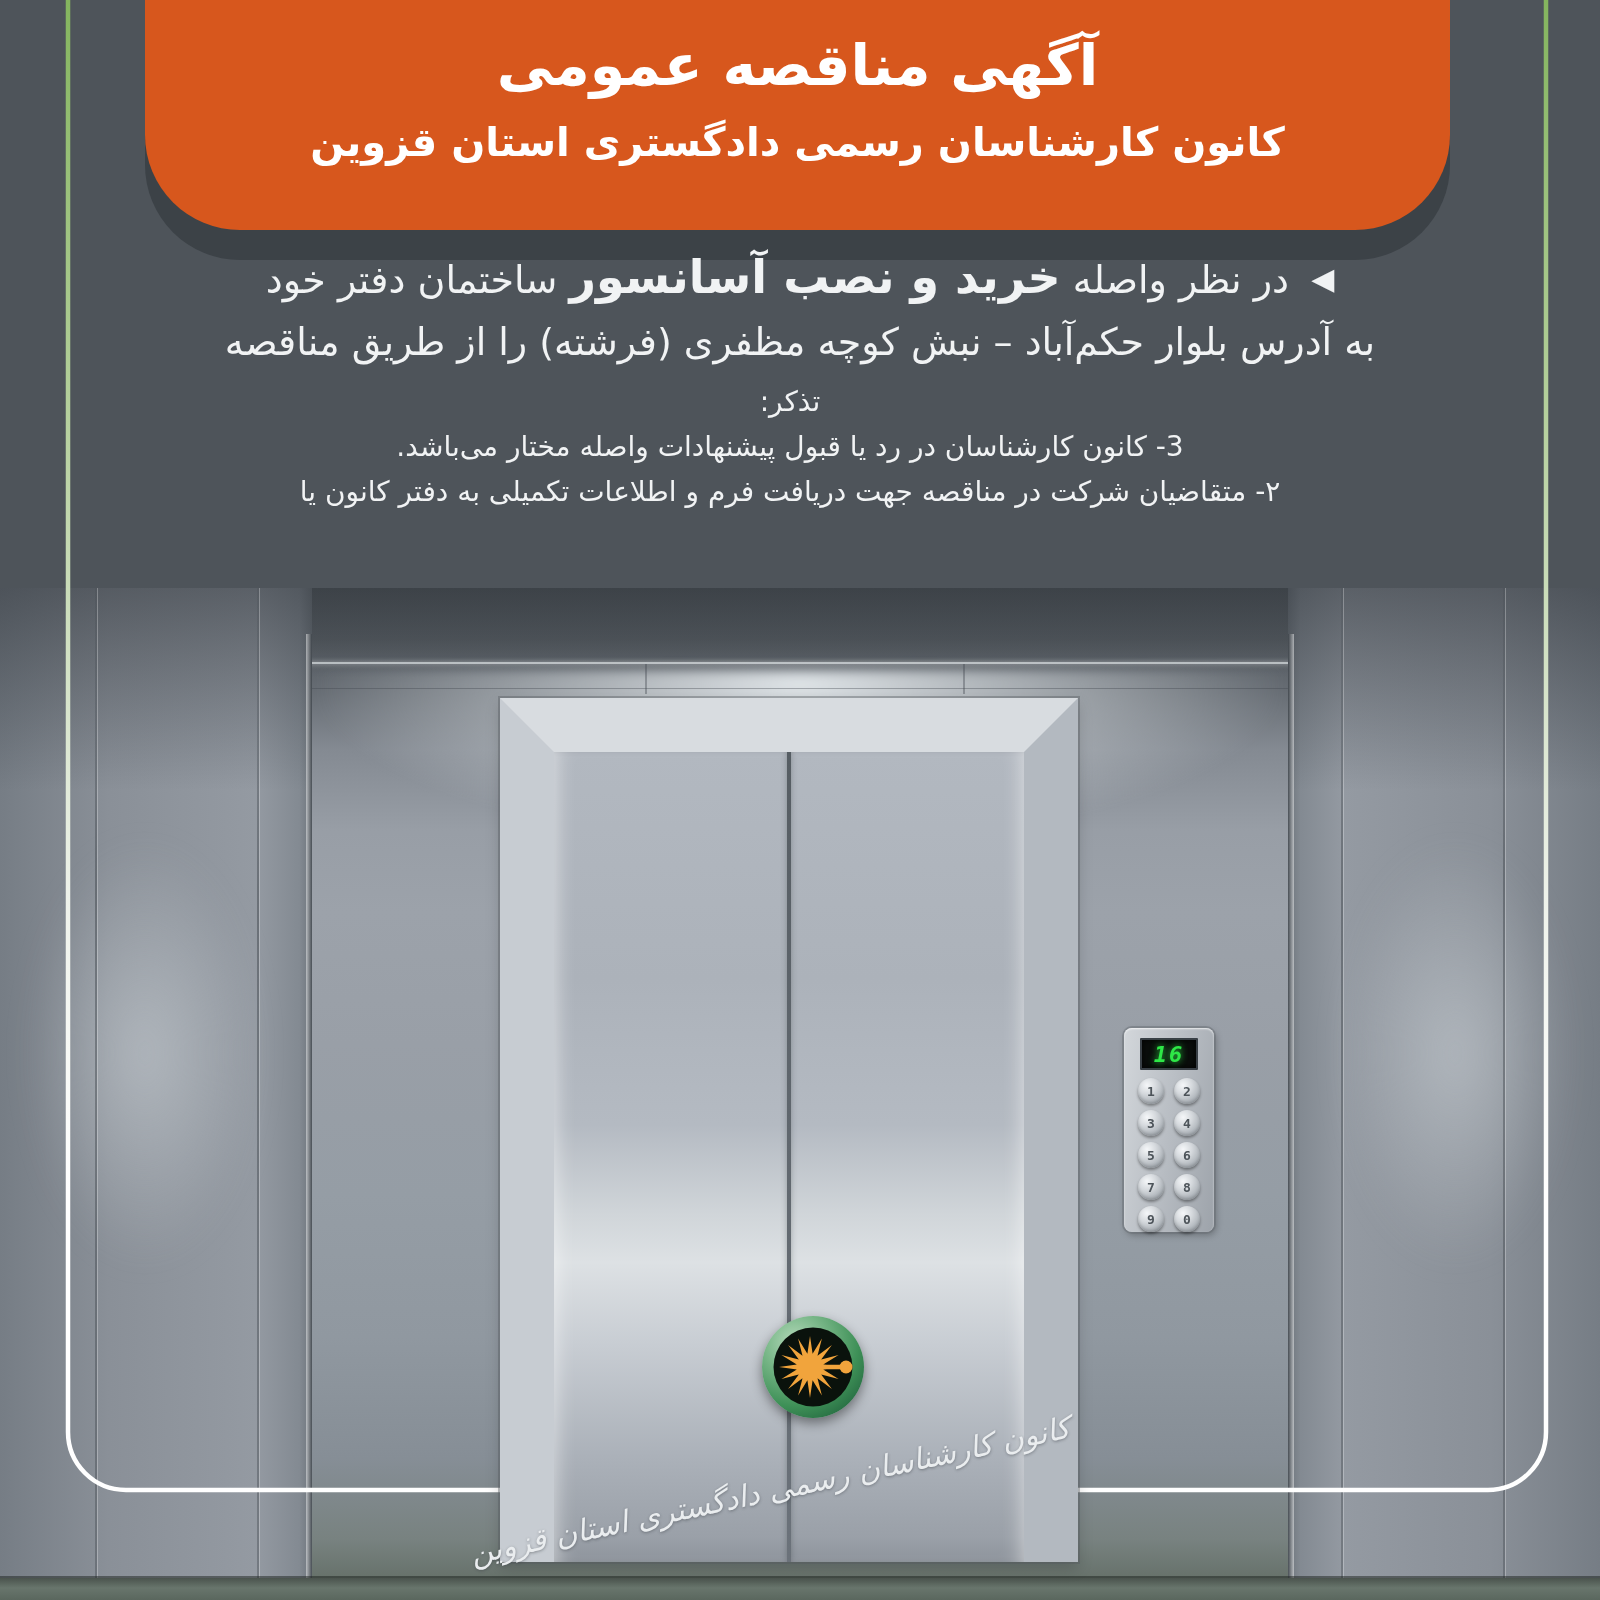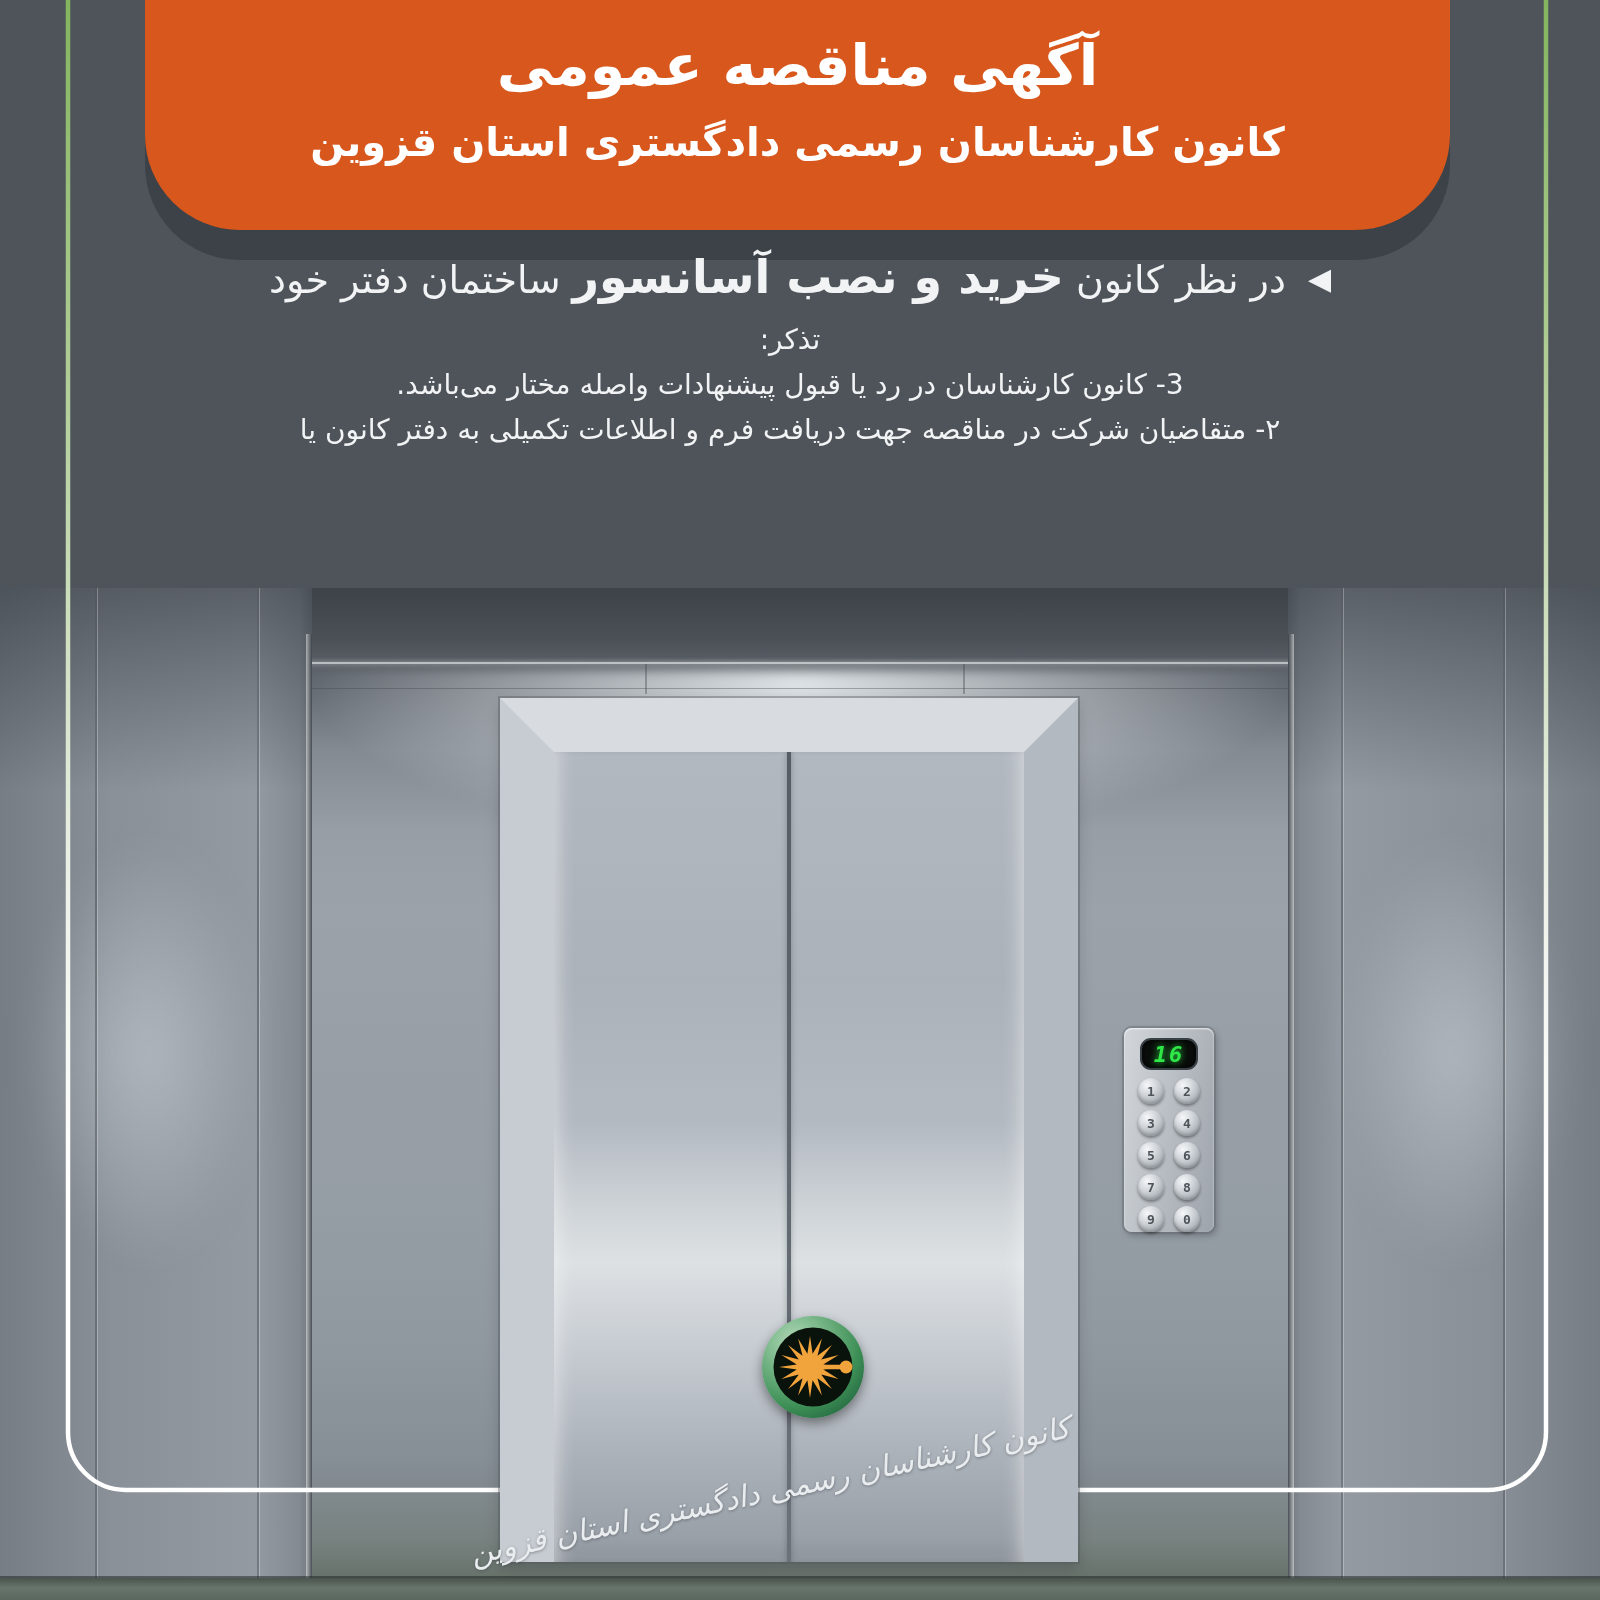--- a/index.html
+++ b/index.html
@@ -81,21 +81,21 @@
     background:linear-gradient(180deg,#565d63,#6b727a);}
   
   #keypad{
     position:absolute;left:1124px;top:1028px;width:90px;height:204px;z-index:11;
     border-radius:8px;
     background:linear-gradient(100deg,#d3d7db 0%,#b9bec4 48%,#9da3aa 100%);
     box-shadow:0 0 0 2px rgba(106,112,118,.5), 2px 3px 7px rgba(0,0,0,.28),
                inset 0 1px 2px rgba(255,255,255,.75);
   }
   #floor-display{
-    margin:10px auto 0;width:58px;height:32px;background:#0a0d0b;border-radius:11px;
+    margin:10px auto 0;width:58px;height:32px;background:#0a0d0b;border-radius:1px;
     border:2px solid #394046;box-sizing:border-box;
     display:flex;align-items:center;justify-content:center;
     box-shadow:inset 0 0 6px rgba(0,0,0,.9);
   }
   #display-value{
     font-family:"DejaVu Sans Mono",monospace;font-weight:bold;font-style:italic;
     font-size:22px;color:#2ee847;letter-spacing:2px;
     text-shadow:0 0 7px rgba(46,232,71,.9);
   }
   #keys{display:grid;grid-template-columns:26px 26px;gap:6px 10px;
@@ -223,24 +223,25 @@
   <div id="signature">کانون کارشناسان رسمی دادگستری استان قزوین</div>
 
   <div id="header-card">
     <div id="tender-title">آگهی مناقصه عمومی</div>
     <div id="tender-subtitle">کانون کارشناسان رسمی دادگستری استان قزوین</div>
   </div>
 
   <div id="announce">
     <div id="line1" class="big-line">
       <span class="arrow">◀</span>
-      <span>در نظر کانون</span>
+      <span>در نظر واصله</span>
       <span class="bold-seg">خرید و نصب آسانسور</span>
       <span>ساختمان دفتر خود</span>
     </div>
+    <div class="big-line">به آدرس بلوار حکم‌آباد – نبش کوچه مظفری (فرشته) را از طریق مناقصه</div>
     <div id="notes">
       <div class="nowrap">تذکر:</div>
       <div class="nowrap">3- کانون کارشناسان در رد یا قبول پیشنهادات واصله مختار می‌باشد.</div>
       <div class="nowrap">۲- متقاضیان شرکت در مناقصه جهت دریافت فرم و اطلاعات تکمیلی به دفتر کانون یا</div>
     </div>
   </div>
 
 </div>
 
 </body></html>

